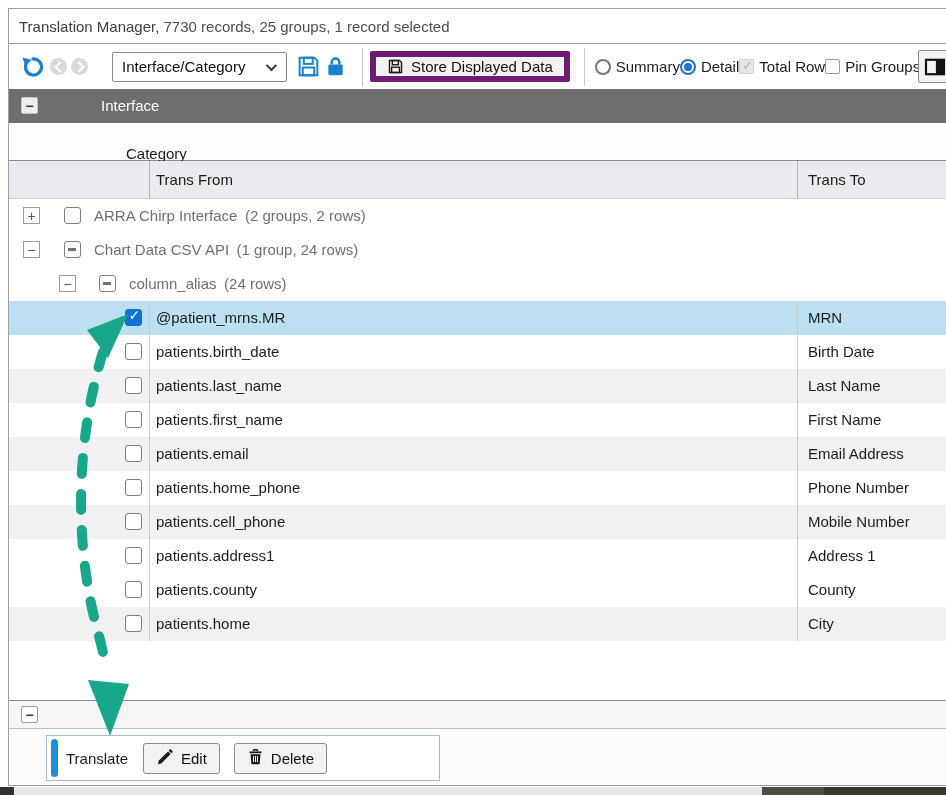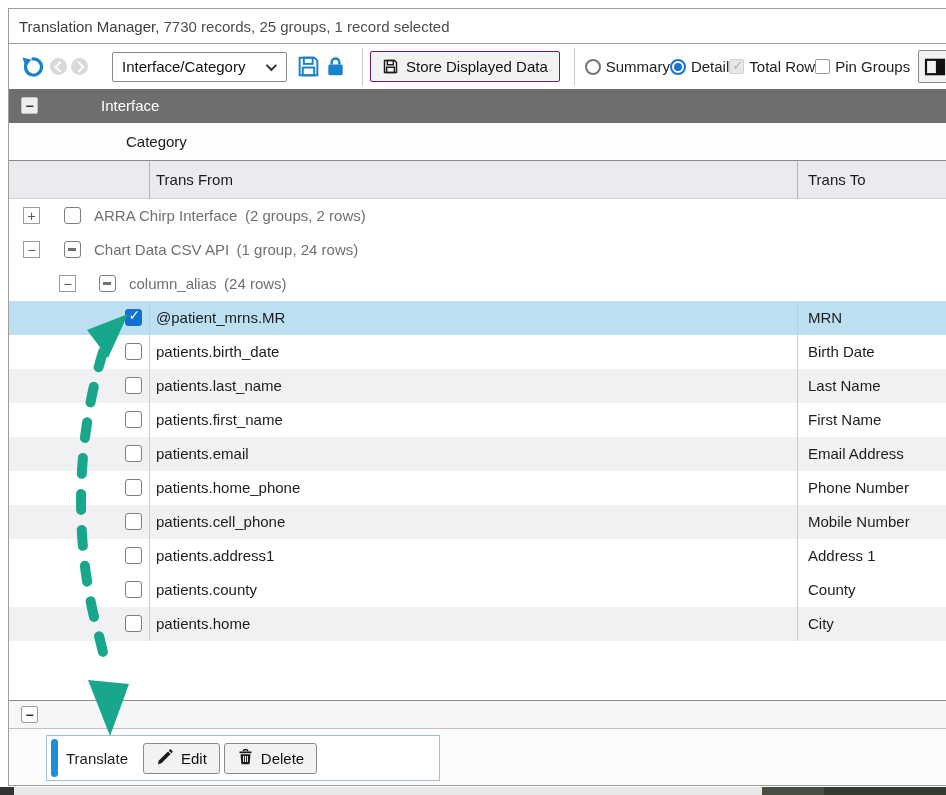--- a/index.html
+++ b/index.html
@@ -24,21 +24,21 @@
   .circle-btn{width:17px;height:17px;border-radius:50%;background:#d9d9d9;margin-left:4px;position:relative;display:inline-block}
   .circle-btn::before{content:"";position:absolute;top:5px;width:6px;height:6px;
       border-left:2px solid #fff;border-bottom:2px solid #fff}
   .circle-btn.back::before{left:6px;transform:rotate(45deg)}
   .circle-btn.fwd::before{left:4px;transform:rotate(225deg)}
   .selectbox{margin-left:24px;width:175px;height:30px;border:1px solid #8a8a8a;border-radius:2px;
       display:flex;align-items:center;padding-left:9px;font-size:15px;color:#111;background:#fff}
   .selectbox .chev{margin-left:auto;margin-right:12px;width:8px;height:8px;border-right:2px solid #333;
       border-bottom:2px solid #333;transform:rotate(45deg) translateY(-2px)}
   .tool-icon{display:inline-flex;align-items:center}
-  .btn{height:31px;border:1px solid #701a75;border-radius:2px;background:#f2f2f2;display:inline-flex;
+  .btn{height:31px;border:6px solid #701a75;border-radius:2px;background:#f2f2f2;display:inline-flex;
       align-items:center;gap:7px;padding:0 11px;font-size:15px;color:#111}
   .opts{display:flex;align-items:center;margin-left:10px;}
   .opt{display:inline-flex;align-items:center;gap:5px}
   .olabel{font-size:15px;color:#222}
   .radio{width:16px;height:16px;border-radius:50%;border:2px solid #757575;background:#fff;position:relative;flex:none}
   .radio.on{border-color:#1a73d1}
   .radio.on::after{content:"";position:absolute;left:2px;top:2px;width:8px;height:8px;border-radius:50%;background:#1a73d1}
   .checkbox{width:15px;height:15px;border:1px solid #9a9a9a;border-radius:2px;background:#fdfdfd;position:relative;flex:none}
   .checkbox.on.dis{background:#e7e7e7;border-color:#d2d2d2}
   .checkbox.on.dis::after{content:"\2713";position:absolute;left:2px;top:-2px;font-size:13px;font-weight:bold;color:#b3b3b3}
@@ -47,21 +47,21 @@
 
   
   .hdr-interface{position:relative;height:34px;background:var(--hdrgray);color:#fff;font-size:15px}
   .hdr-interface .mini{position:absolute;left:12px;top:8px}
   .hdr-interface .lbl{position:absolute;left:92px;top:8px}
   .mini{width:17px;height:17px;background:#ededed;border:1px solid #c4c4c4;border-radius:2px;
         display:inline-flex;align-items:center;justify-content:center;color:#333;font-size:14px;line-height:1}
   .mini::before{content:"\2212";font-weight:bold}
   .hdr-category{position:relative;height:38px;border-bottom:1px solid #8a8a8a;background:#fdfdfd;
       font-size:15px;color:#1a1a1a}
-  .hdr-category .lbl{position:absolute;left:117px;top:10px}
+  .hdr-category .lbl{position:absolute;left:117px;top:22px}
   .hdr-cols{position:relative;height:38px;background:#e9ebee;border-bottom:1px solid #cfcfcf;font-size:15px;color:#1a1a1a}
   .hdr-cols .c1{position:absolute;left:147px;top:10px}
   .hdr-cols .c2{position:absolute;left:799px;top:10px}
   .hdr-cols .d1,.hdr-cols .d2{position:absolute;top:0;bottom:0;width:1px;background:#b5b5b5}
   .hdr-cols .d1{left:140px}.hdr-cols .d2{left:788px}
 
   
   .rows-viewport{height:501px;overflow:hidden;background:#fff}
   .row{position:relative;height:34px;font-size:15px}
   .row.data .vline1,.row.data .vline2{position:absolute;top:0;bottom:0;width:1px;background:#cbcbcb}
@@ -291,21 +291,21 @@
       </div>
 
     <div class="collapse-row">
       <span class="mini"></span>
     </div>
 
     <div class="action-area">
       <div class="action-panel">
         <span class="accent"></span>
         <span class="tr-label">Translate</span>
-        <span id="fbtns" style="display:inline-flex;gap:4px">
+        <span id="fbtns" style="display:inline-flex;gap:14px">
             <button class="fbtn">
               <span><svg width="18" height="18" viewBox="0 0 24 24">
                   <path d="M2.5 21.5 l1.3-4.8 L16 4.5 l3.5 3.5 L7.3 20.2 z" fill="#1a1a1a"></path>
                   <path d="M17 3.5 l1.4-1.4 c.4-.4 1.1-.4 1.5 0 l2 2 c.4.4.4 1.1 0 1.5 L20.5 7 z" fill="#1a1a1a"></path>
                 </svg></span>
               <span>Edit</span>
             </button>
             <button class="fbtn">
               <span><svg width="17" height="18" viewBox="0 0 24 24">
                   <rect x="3.5" y="4.2" width="17" height="2.4" fill="#1a1a1a"></rect>

